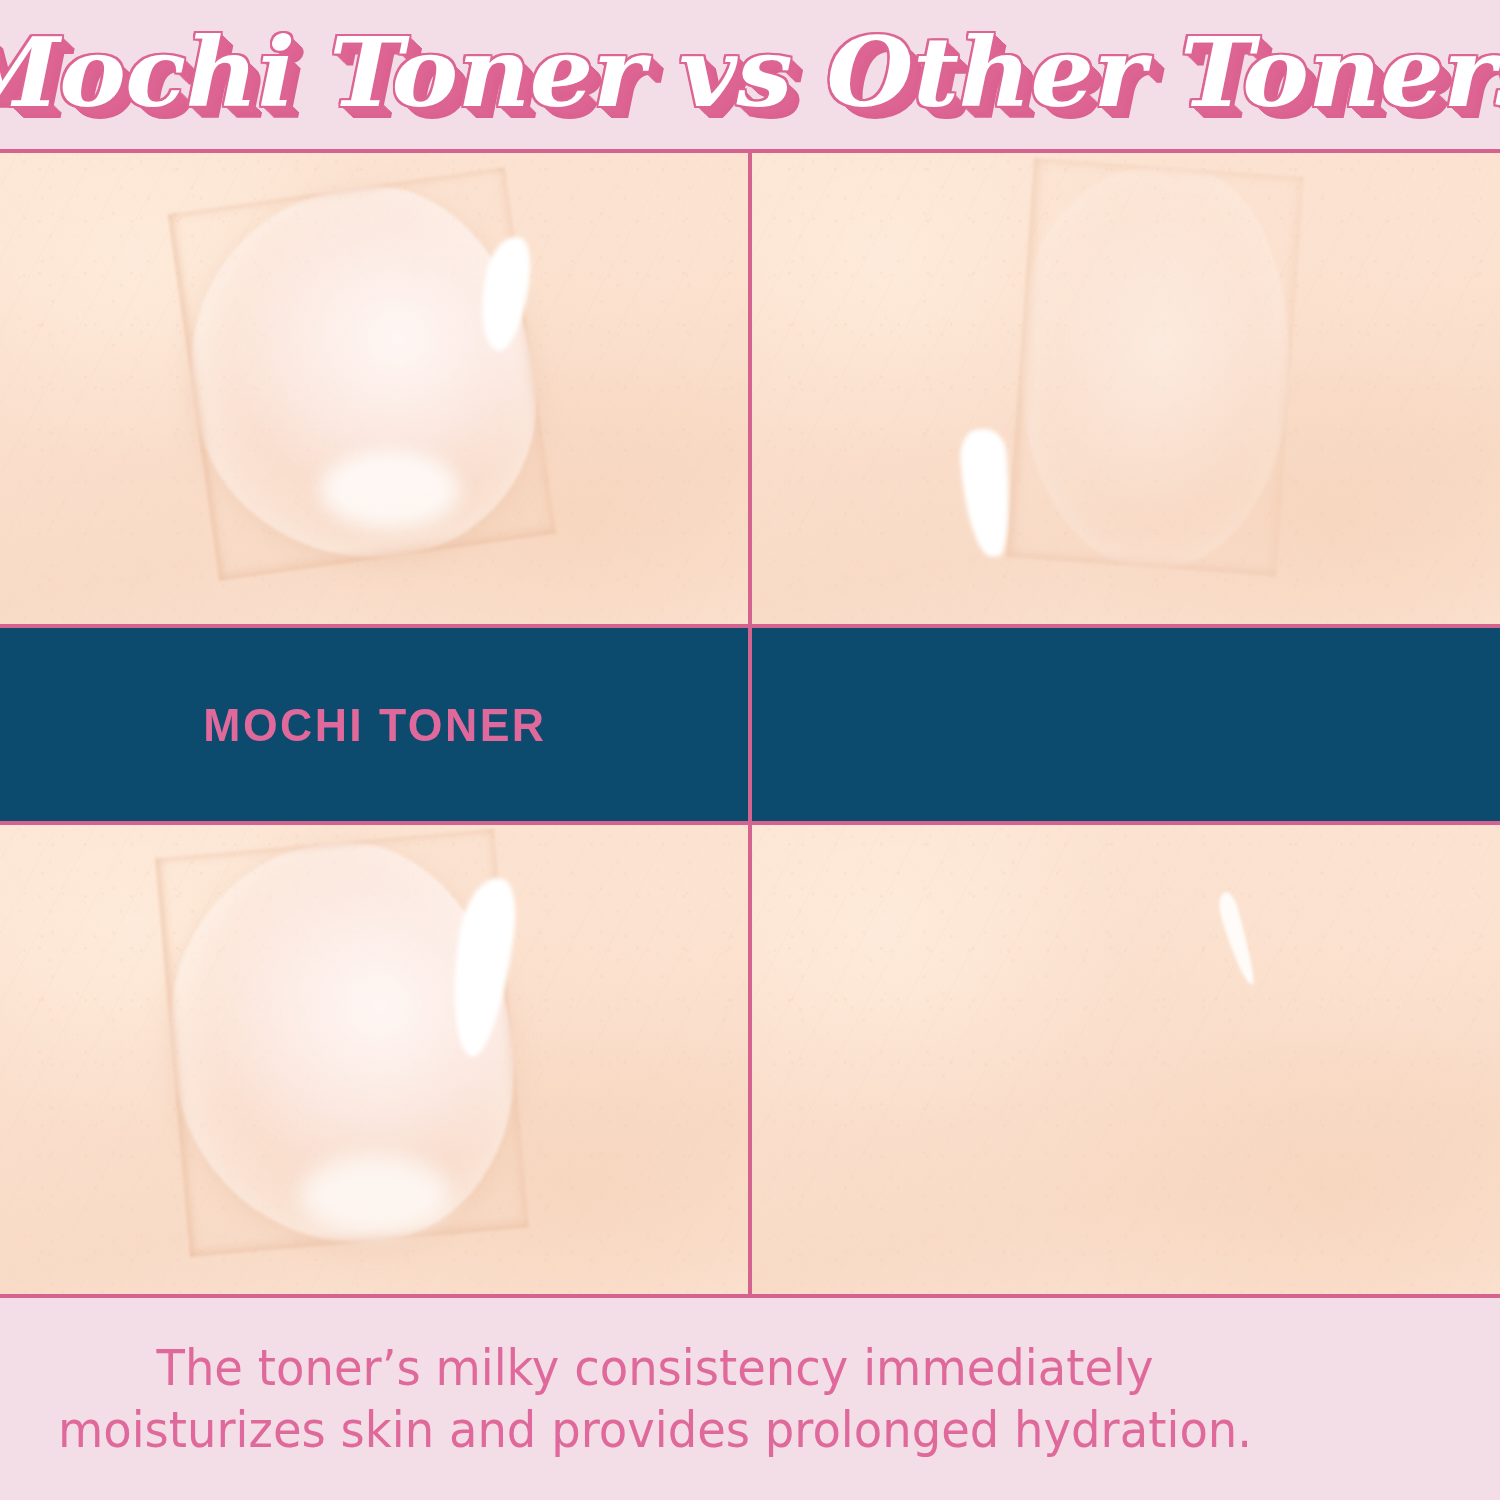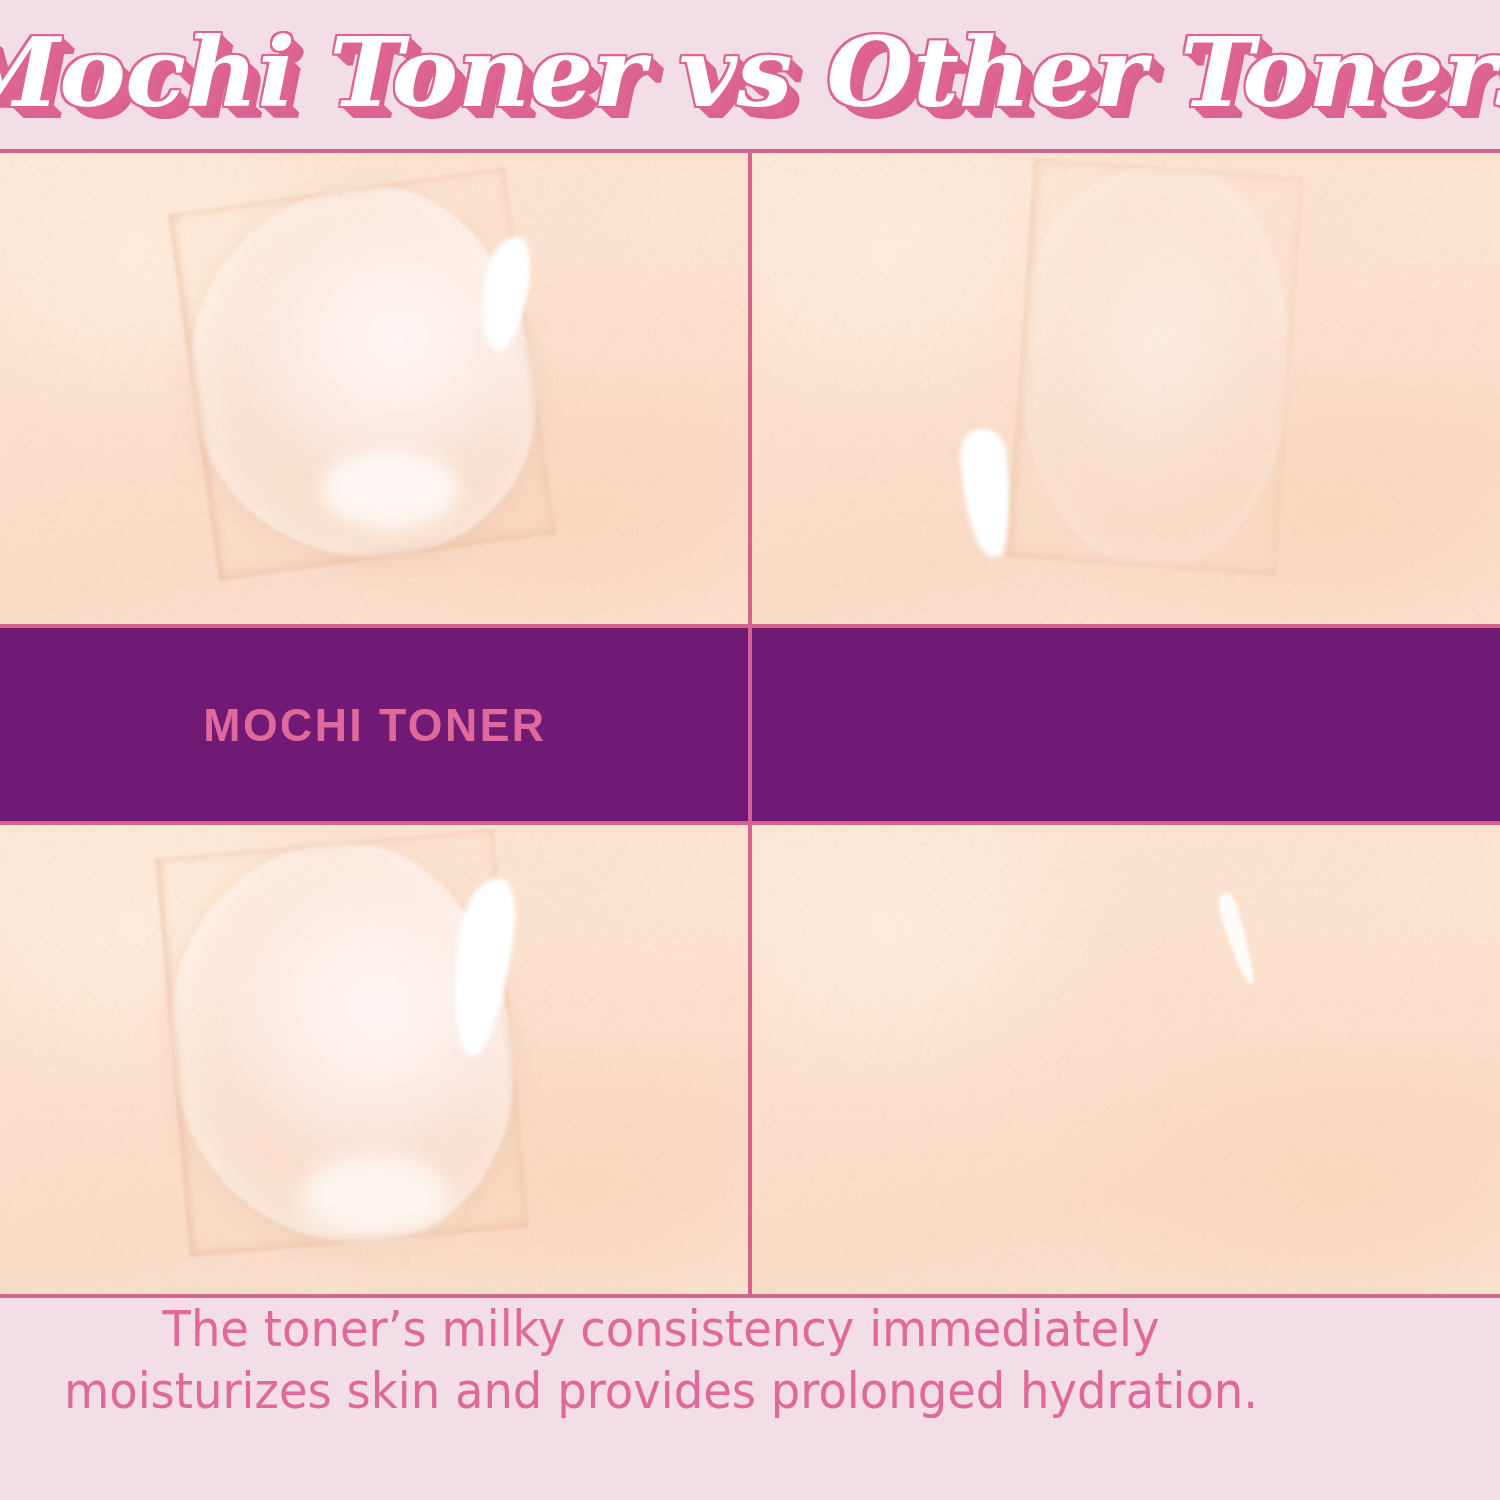--- a/index.html
+++ b/index.html
@@ -233,21 +233,21 @@
     filter: blur(1.8px);
   }
 
   
   .label-band {
     position: absolute;
     left: 0;
     top: 628px;
     width: 1500px;
     height: 193px;
-    background: #701a75;
+    background: #0c4a6e;
     display: flex;
     z-index: 5;
   }
   .label-cell {
     width: 750px;
     display: flex;
     align-items: center;
     justify-content: center;
   }
   .label-text {
@@ -263,24 +263,23 @@
 
   
   .caption-band {
     position: absolute;
     left: 0;
     top: 1298px;
     width: 1310px;
     height: 202px;
     background: #f3dde7;
     display: flex;
-    align-items: flex-start;
+    align-items: center;
     justify-content: center;
     z-index: 5;
-    padding-left: 6px;
   }
   .caption-text {
     font-family: "DejaVu Sans", "Liberation Sans", sans-serif;
     font-weight: 400;
     font-size: 50px;
     line-height: 1.24;
     color: #e0699b;
     text-align: center;
     width: 1430px;
     transform: scaleX(0.93);

